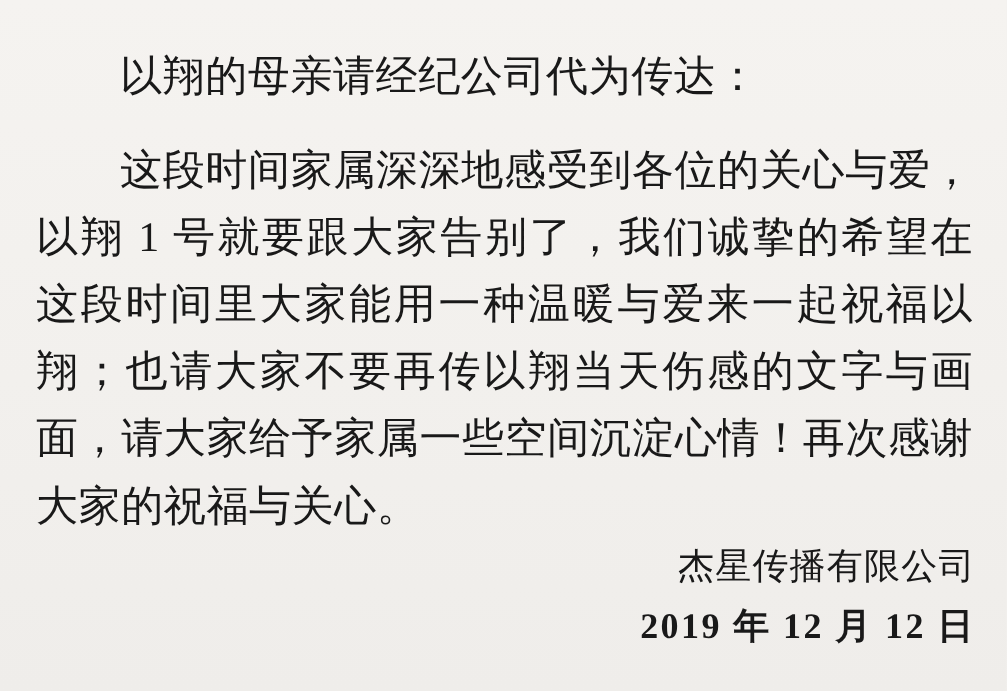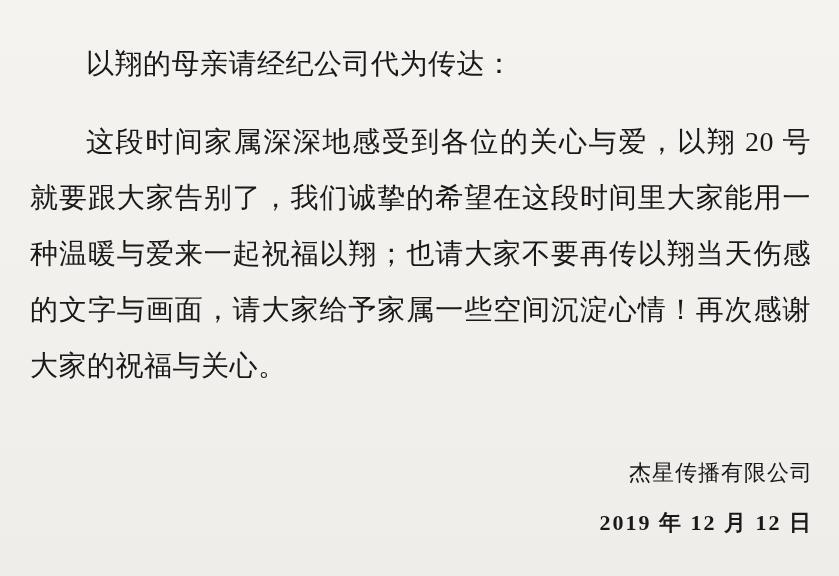--- a/index.html
+++ b/index.html
@@ -16,21 +16,21 @@
   }
   .statement {
     position: relative;
     width: 839px;
     height: 576px;
     box-sizing: border-box;
     padding: 36px 28px 18px 30px;
     background: linear-gradient(180deg, #f5f3f0 0%, #f2f0ed 55%, #efedea 100%);
   }
   .para {
-    font-size: 28px;
+    font-size: 35px;
     line-height: 56px;
     letter-spacing: 0.5px;
     margin: 0;
     color: #191919;
     text-align: justify;
   }
   .para-lead {
     text-indent: 2em;
     margin-bottom: 22px;
   }
@@ -38,38 +38,38 @@
     text-indent: 2em;
     margin-bottom: 0;
   }
   .sign-block {
     position: absolute;
     right: 26px;
     bottom: 28px;
     text-align: right;
   }
   .sign-line {
-    font-size: 22px;
+    font-size: 30px;
     line-height: 50px;
     letter-spacing: 1px;
     color: #191919;
     white-space: nowrap;
   }
   .sign-date {
     letter-spacing: 2px;
     font-weight: bold;
   }
 </style>
 </head>
 <body>
 
 <div class="statement">
 
   <p class="para para-lead">以翔的母亲请经纪公司代为传达：</p>
 
-  <p class="para para-body">这段时间家属深深地感受到各位的关心与爱，以翔 20 号就要跟大家告别了，我们诚挚的希望在这段时间里大家能用一种温暖与爱来一起祝福以翔；也请大家不要再传以翔当天伤感的文字与画面，请大家给予家属一些空间沉淀心情！再次感谢大家的祝福与关心。</p>
+  <p class="para para-body">这段时间家属深深地感受到各位的关心与爱，以翔 1 号就要跟大家告别了，我们诚挚的希望在这段时间里大家能用一种温暖与爱来一起祝福以翔；也请大家不要再传以翔当天伤感的文字与画面，请大家给予家属一些空间沉淀心情！再次感谢大家的祝福与关心。</p>
 
   <div class="sign-block">
     <div class="sign-line">杰星传播有限公司</div>
     <div class="sign-line sign-date">2019 年 12 月 12 日</div>
   </div>
 
 </div>
 
 </body></html>

